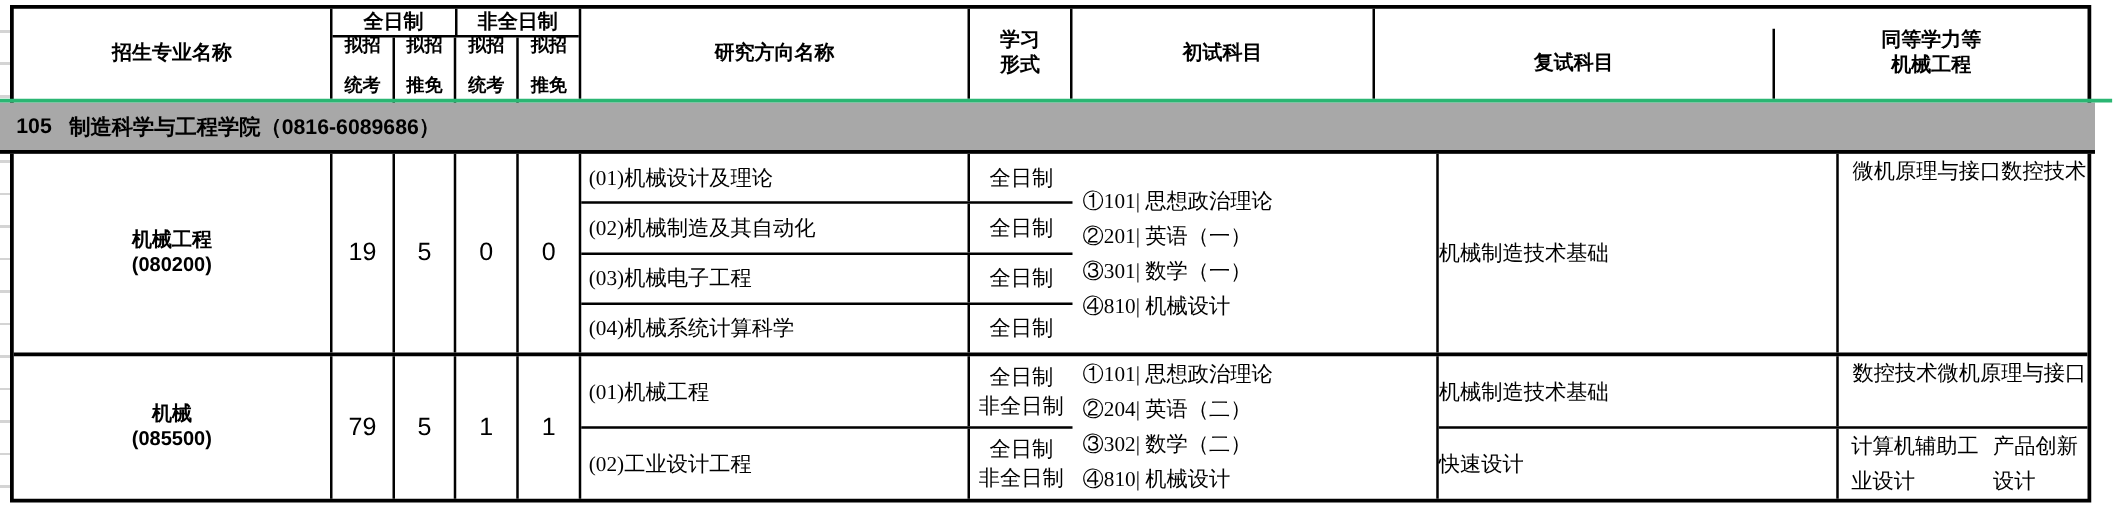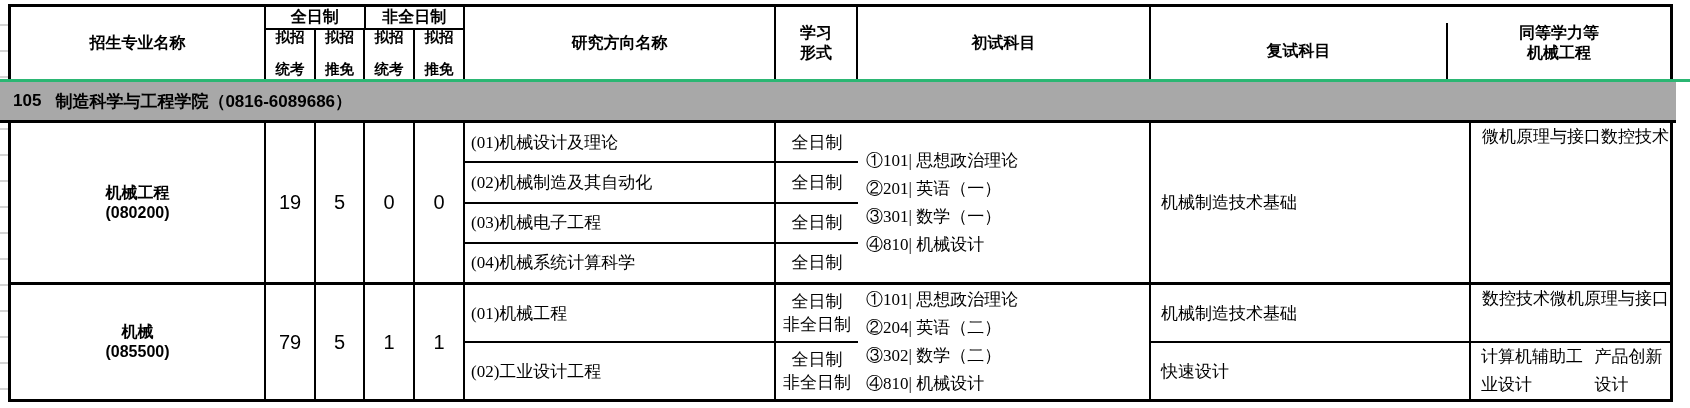--- a/index.html
+++ b/index.html
@@ -28,39 +28,39 @@
   .hcell { border-right:2px solid #000; display:flex; flex-direction:column; align-items:center; justify-content:center; text-align:center; font-size:16px; line-height:20px; }
   .h-major { width:255px; }
   .group-col { width:199px; border-right:2px solid #000; display:flex; flex-direction:column; }
   .group-row { display:flex; height:26px; border-bottom:2px solid #000; }
   .group-row .g { flex:1; display:flex; align-items:center; justify-content:center; font-size:16px; }
   .group-row .g.ft { border-right:2px solid #000; }
   .sub-row { flex:1; display:flex; }
   .sub-cell { display:flex; flex-direction:column; align-items:center; justify-content:center; font-size:14.5px; line-height:15.5px;gap:16px; }
   .sub-cell.b { border-right:2px solid #000; }
   .s1{width:50px;} .s2{width:49px;} .s3{width:50px;} .s4{flex:1;}
-  .h-dir { width:311px; } .h-form { width:82px; } .h-init { width:293px; } .h-retest { width:297px;margin-top:16px; }
+  .h-dir { width:311px; } .h-form { width:82px; } .h-init { width:242px; } .h-retest { width:320px;margin-top:16px; }
   .h-add { flex:1; border-right:none;align-items:center; }
   .spacer { height:44px; }
   
   .block { display:flex; border-bottom:3px solid #000; }
   .block.last { border-bottom:none; flex:1; }
   .b1 { height:162px; }
   .cell { border-right:2px solid #000; }
   .major-cell { width:255px; display:flex; flex-direction:column; align-items:center; justify-content:center; font-family:"Liberation Sans",sans-serif; font-weight:bold; font-size:16px; line-height:20px; text-align:center; }
   .num-cell { display:flex; align-items:center; justify-content:center; font-family:"Liberation Sans",sans-serif; font-size:20px; }
   .n1{width:50px;} .n2{width:49px;} .n3{width:50px;} .n4{width:50px;}
   .dirs-col { width:393px; display:flex; flex-direction:column; }
   .dir-row { flex:1; display:flex; border-bottom:2px solid #000; }
   .dir-row.last { border-bottom:none; }
   .dir-cell { width:311px; display:flex; align-items:center; padding-left:6px; font-size:17px; }
   .form-cell { flex:1; display:flex; flex-direction:column; align-items:center; justify-content:center; font-size:17px; line-height:23px; }
   .init-cell { width:293px; display:flex; flex-direction:column; justify-content:center; padding-left:8px; font-size:17px; }
   .subj-line { line-height:28px; white-space:nowrap; }
-  .retest-cell { width:320px; display:flex; align-items:center; padding-left:10px; font-size:17px; }
+  .retest-cell { width:320px; display:flex; align-items:center; padding-left:0; font-size:17px; }
   .add-cell { flex:1; border-right:none; display:flex; flex-direction:row; justify-content:center; padding-left:10px; font-size:17px; line-height:28px; }
   .rt-col { flex:1; display:flex; flex-direction:column; }
   .rt-row { flex:1; display:flex; border-bottom:2px solid #000; }
   .rt-row.last { border-bottom:none;border-radius:19px; }
   .rt-row .retest-cell { border-right:2px solid #000; }
   
   .green-line { position:absolute; left:0; top:79px; width:1690px; height:3px; background:var(--green,#2bb673); z-index:6; }
   .section-band {
     position:absolute; left:0; top:82px; width:1676px; height:41px;
     background:var(--gray,#a8a8a8);

